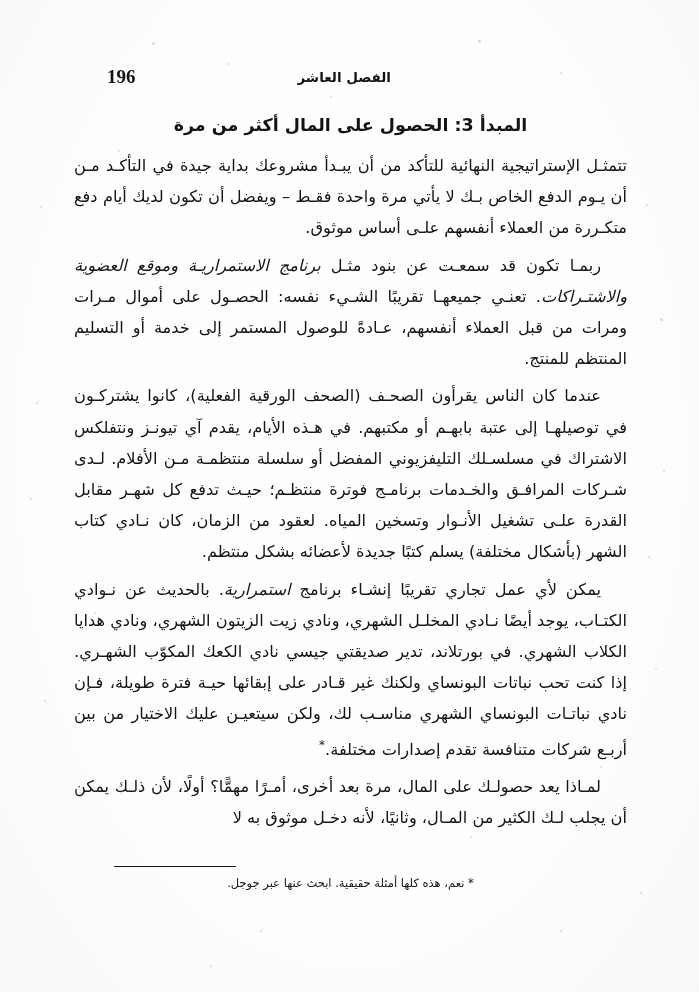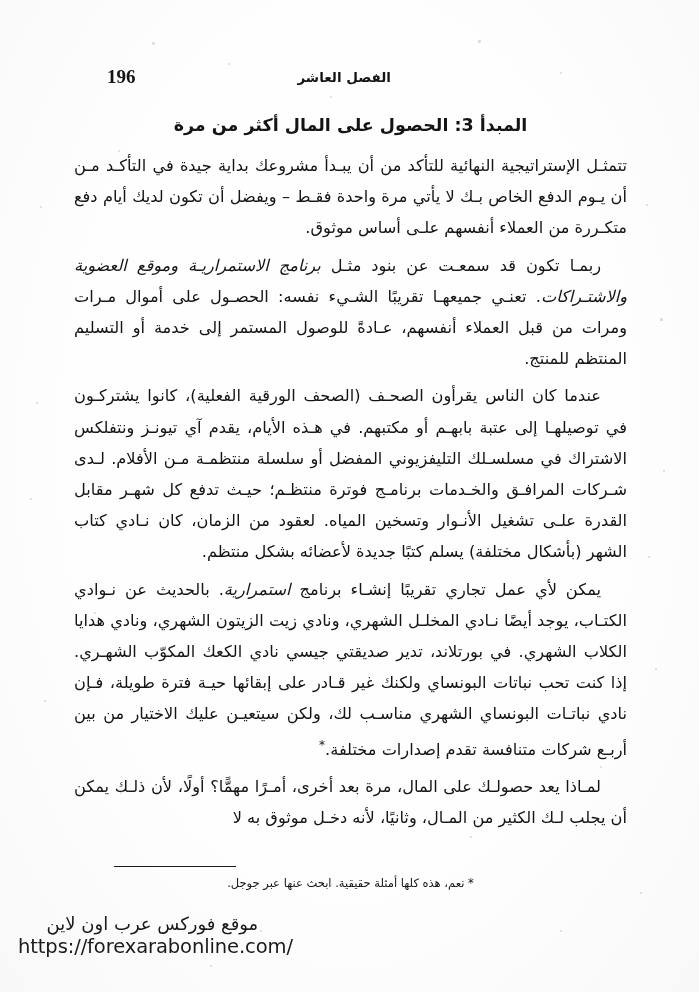--- a/index.html
+++ b/index.html
@@ -196,24 +196,20 @@
 
     <p>
       <span>لمـاذا يعد حصولـك على المال، مرة بعد أخرى، أمـرًا مهمًّا؟ أولًا، لأن ذلـك يمكن أن يجلب لـك الكثير من المـال، وثانيًا، لأنه دخـل موثوق به لا</span>
     </p>
 
   </div>
 
   <div id="footnote-rule"></div>
   <div id="footnote">* نعم، هذه كلها أمثلة حقيقية. ابحث عنها عبر جوجل.</div>
 
-  <div id="watermark">
-    <div id="watermark-ar">موقع فوركس عرب اون لاين</div>
-    <div id="watermark-url">https://forexarabonline.com/</div>
-  </div>
 
   <div id="speck-layer">
       <div class="speck" style="left: 152px; top: 42px; width: 2.8px; height: 2.8px;"></div>
       <div class="speck" style="left: 228px; top: 63px; width: 2.2px; height: 2.2px;"></div>
       <div class="speck" style="left: 330px; top: 96px; width: 2.4px; height: 2.4px;"></div>
       <div class="speck" style="left: 478px; top: 40px; width: 2.6px; height: 2.6px;"></div>
       <div class="speck" style="left: 560px; top: 72px; width: 2px; height: 2px;"></div>
       <div class="speck" style="left: 118px; top: 150px; width: 2.2px; height: 2.2px;"></div>
       <div class="speck" style="left: 646px; top: 204px; width: 2.4px; height: 2.4px;"></div>
       <div class="speck" style="left: 40px; top: 206px; width: 2.2px; height: 2.2px;"></div>

